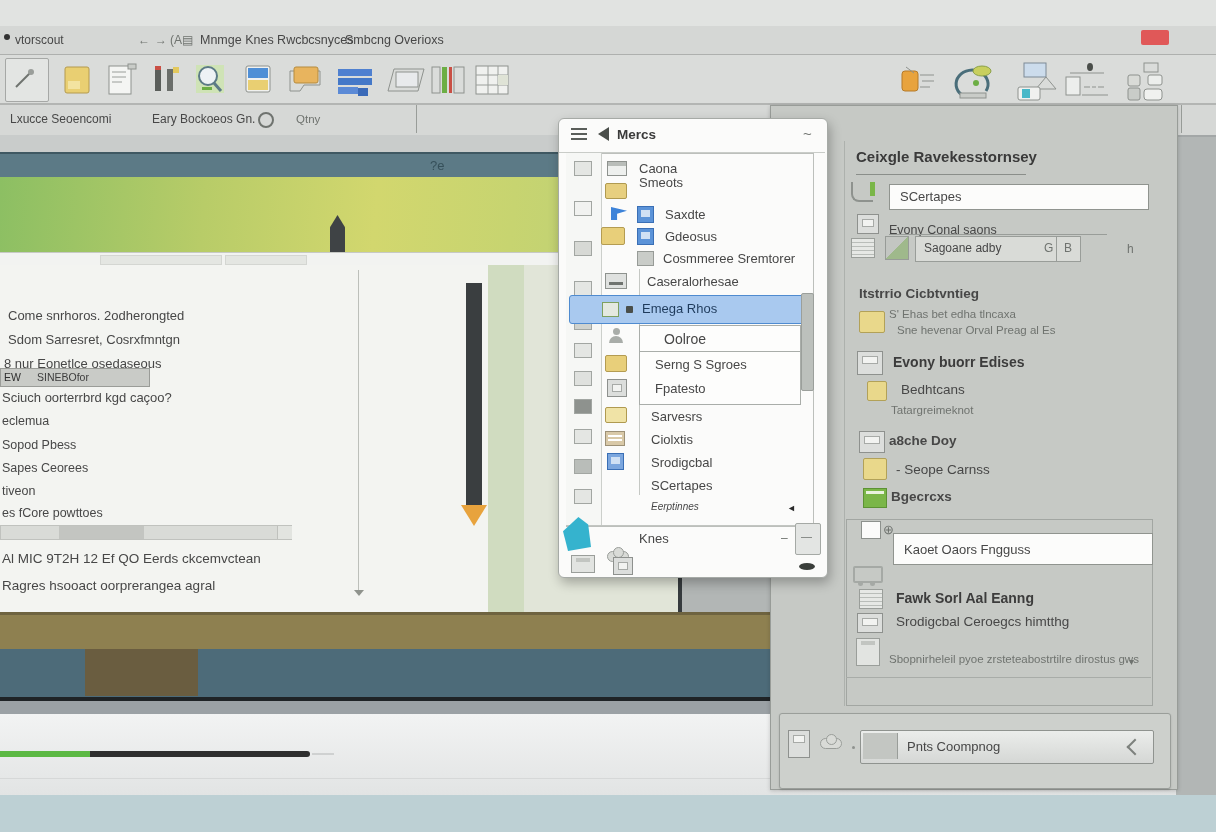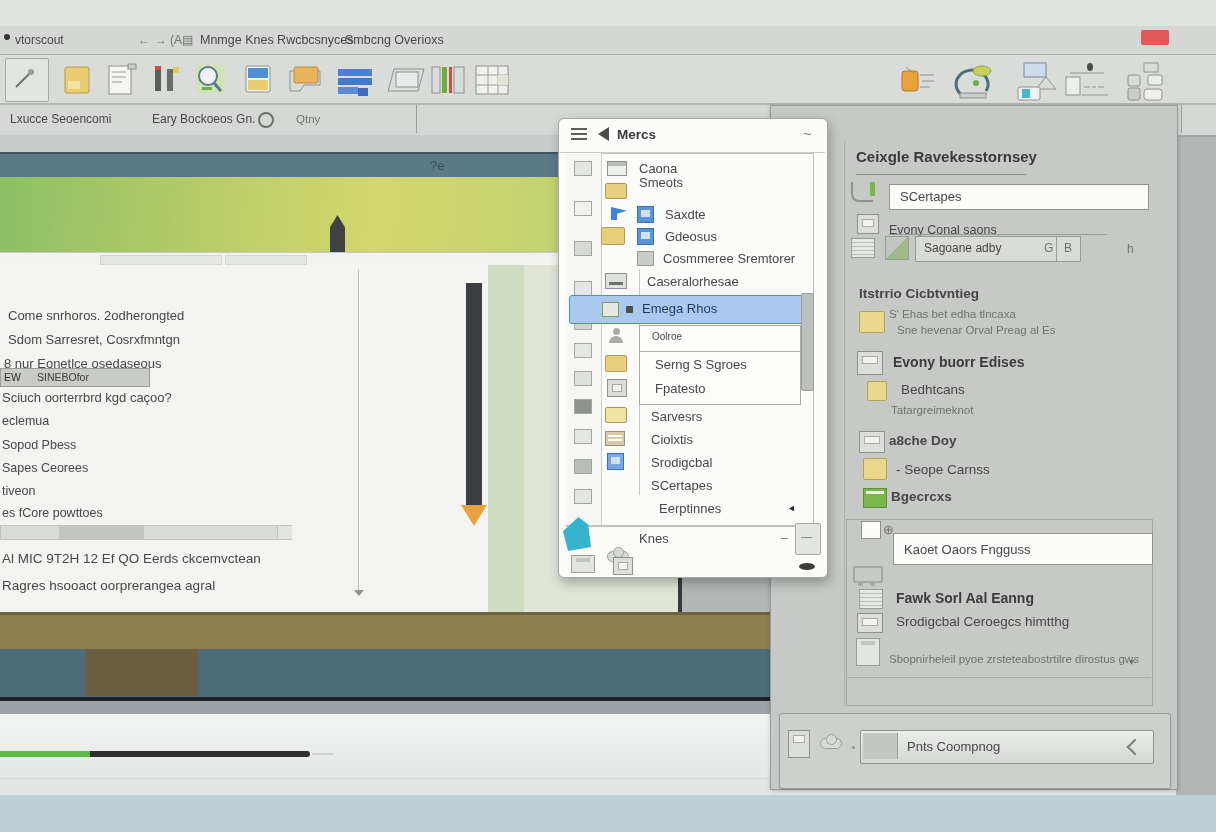--- a/index.html
+++ b/index.html
@@ -419,36 +419,36 @@
   <span class="abs txt" style="left:88px;top:155px;font-size:13px;">Caseralorhesae</span>
 
   <div class="abs hl-row" style="left:10px;top:176px;width:240px;height:27px;">
     <div class="abs ic-greysq" style="left:32px;top:6px;background:#e4e9e0;border-color:#7da060;"></div>
     <div class="abs dot" style="left:56px;top:10px;width:7px;height:7px;border-radius:1px;background:#4a4e4a;"></div>
     <span class="abs txt" style="left:72px;top:5px;font-size:13px;color:#1f3b5c;">Emega Rhos</span>
   </div>
 
   <div class="abs ic-user" style="left:50px;top:208px;"></div>
   <div class="abs subbox" style="left:80px;top:206px;width:160px;height:26px;">
-    <span class="abs txt" style="left:12px;top:5px;font-size:10px;">Oolroe</span>
+    <span class="abs txt" style="left:24px;top:5px;font-size:14px;">Oolroe</span>
   </div>
   <div class="abs subbox" style="left:80px;top:232px;width:160px;height:52px;"></div>
   <div class="abs ic-folder" style="left:46px;top:236px;width:20px;height:15px;"></div>
   <span class="abs txt" style="left:96px;top:238px;font-size:13px;">Serng S Sgroes</span>
   <div class="abs ic-greyframe" style="left:48px;top:260px;width:18px;height:16px;"></div>
   <span class="abs txt" style="left:96px;top:262px;font-size:13px;">Fpatesto</span>
 
   <div class="abs ic-case" style="left:46px;top:288px;background:#f0e3a6;"></div>
   <span class="abs txt" style="left:92px;top:290px;font-size:13px;">Sarvesrs</span>
   <div class="abs ic-stack" style="left:46px;top:312px;"></div>
   <span class="abs txt" style="left:92px;top:313px;font-size:13px;">Ciolxtis</span>
   <div class="abs ic-bluesq" style="left:48px;top:334px;background:#7ba6de;"></div>
   <span class="abs txt" style="left:92px;top:336px;font-size:13px;">Srodigcbal</span>
   <span class="abs txt" style="left:92px;top:359px;font-size:13px;">SCertapes</span>
-  <span class="abs txt" style="left:100px;top:382px;font-size:13px;">Eerptinnes</span>
+  <span class="abs txt" style="left:92px;top:382px;font-size:10px;font-style:italic;">Eerptinnes</span>
   <span class="abs txt" style="left:228px;top:384px;font-size:9px;color:#2a2a2a;">◄</span>
 
   <div class="abs" style="left:7px;top:406px;width:246px;height:1px;background:#c2c5c1;"></div>
   <div class="abs ic-teal" style="left:4px;top:398px;"></div>
   <div class="abs ic-cloud" style="left:48px;top:416px;"></div>
   <span class="abs txt" style="left:80px;top:412px;font-size:13px;">Knes</span>
   <span class="abs txt grey" style="left:222px;top:412px;font-size:12px;">–</span>
   <div class="abs" style="left:236px;top:404px;width:24px;height:30px;background:#e3e5e3;border:1px solid #a5a9a5;border-radius:2px;">
     <span class="abs txt grey" style="left:5px;top:6px;font-size:11px;">—</span>
   </div>

